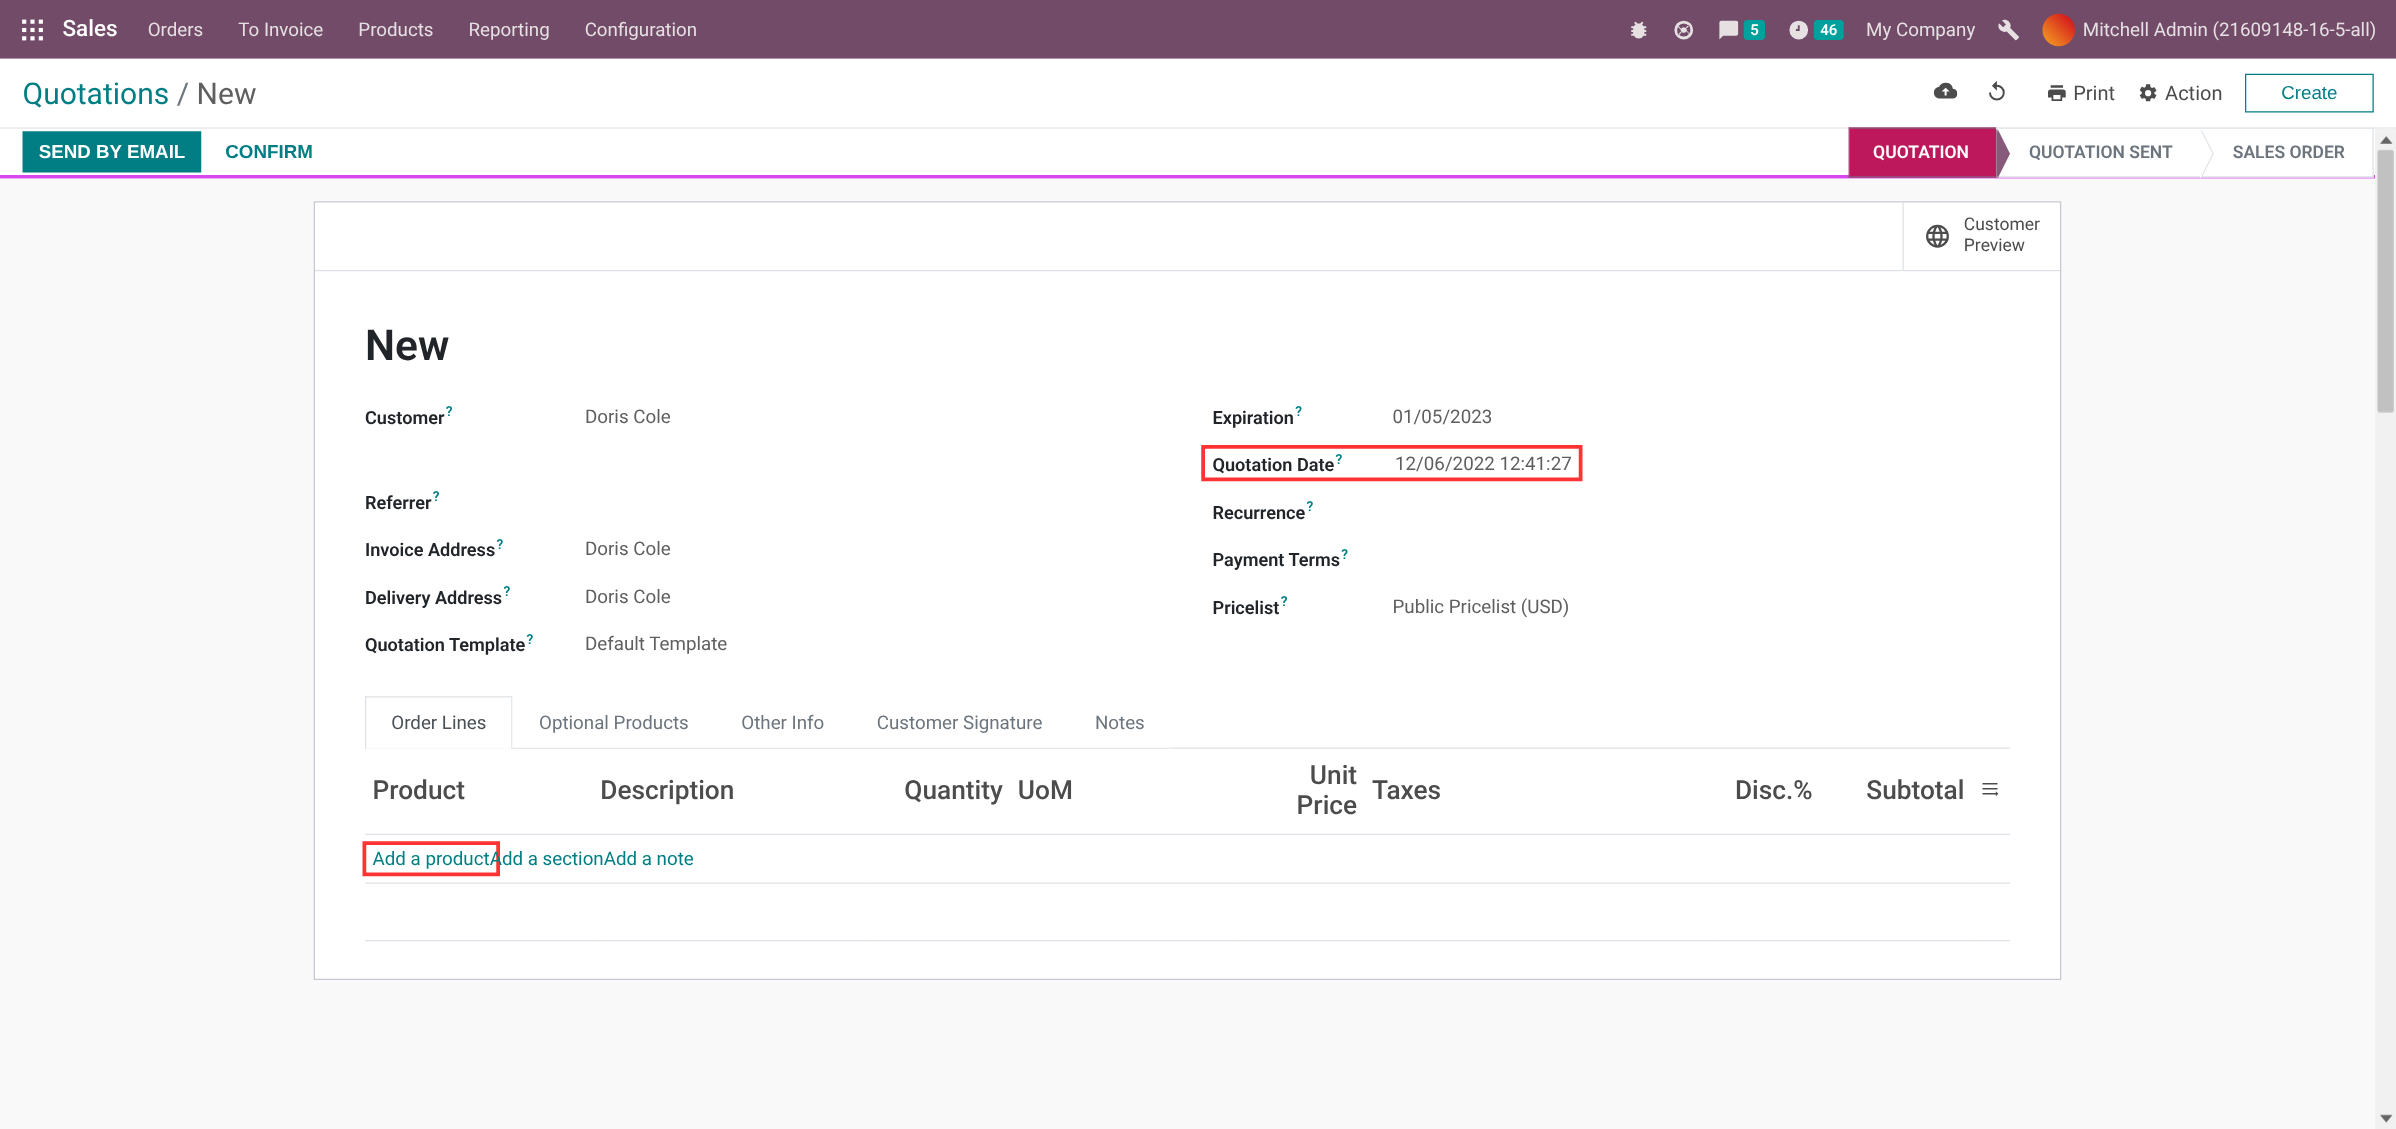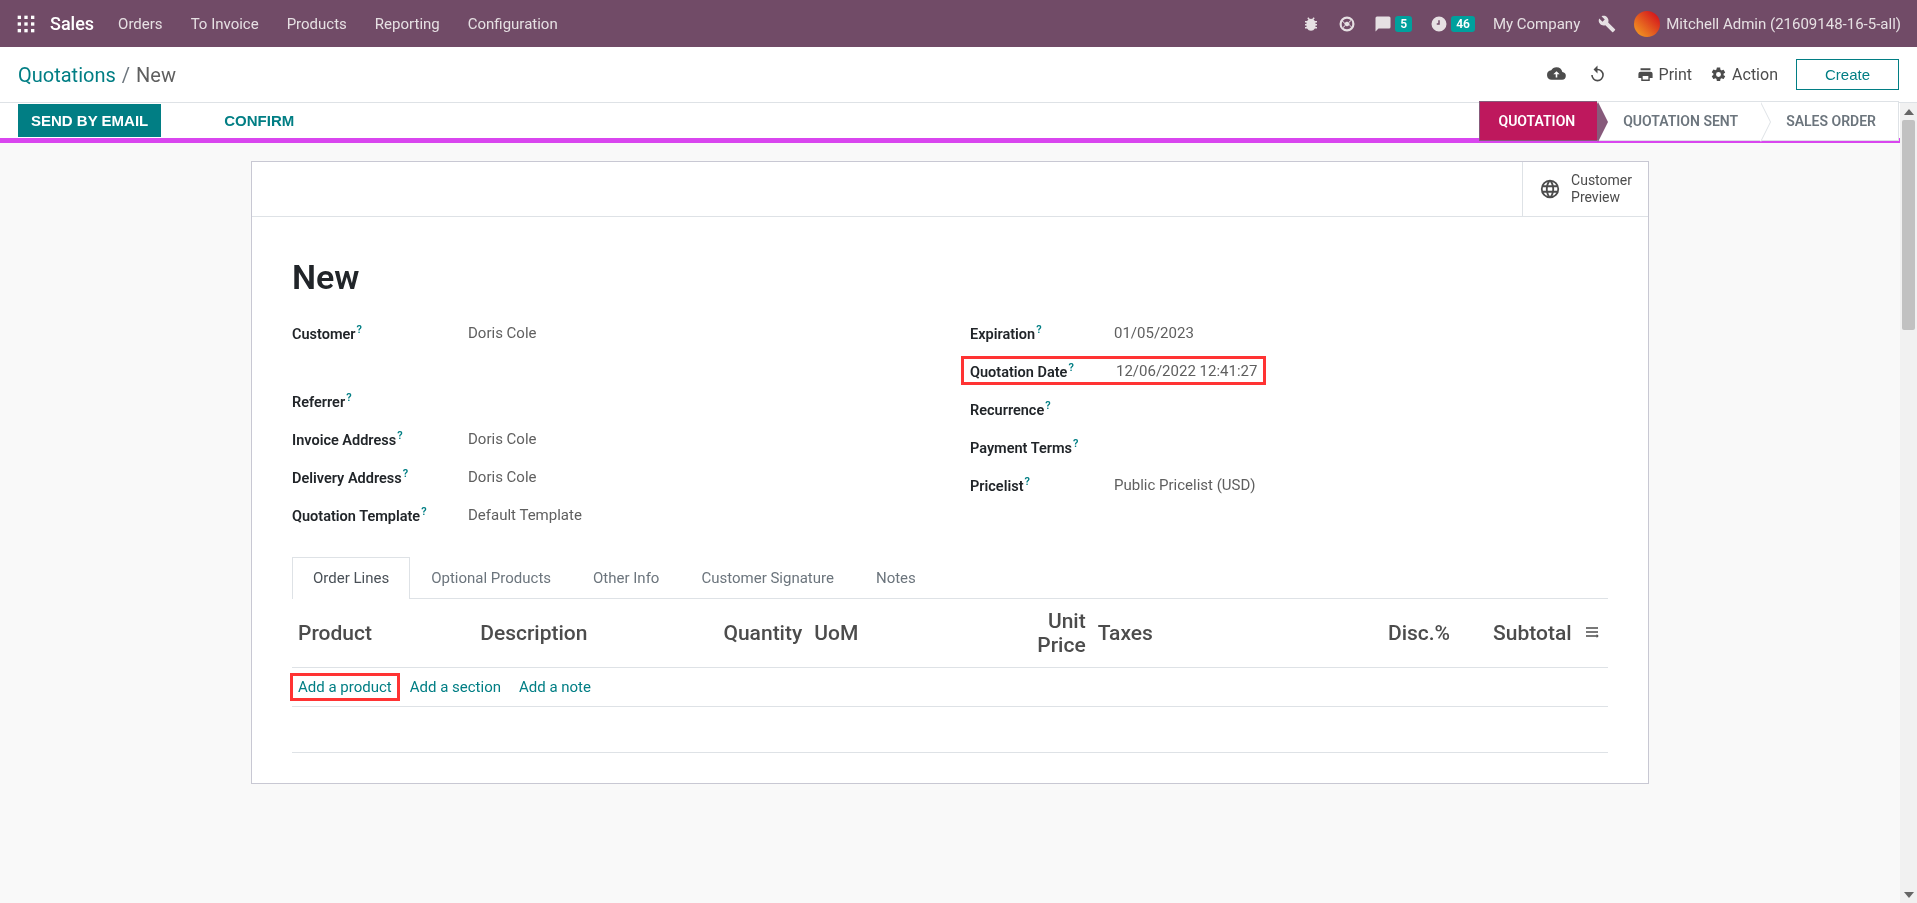--- a/index.html
+++ b/index.html
@@ -17,33 +17,33 @@
 .topbar .icon-wrap { position: relative; display: flex; align-items: center; cursor: pointer; }
 .topbar .badge { background: #00a09d; color: #fff; border-radius: 3px; padding: 1px 5px; font-size: 12px; font-weight: 600; margin-left: 3px; }
 .topbar .company { font-size: 15px; color: #e6e0e3; cursor: pointer; }
 .topbar .avatar { width: 26px; height: 26px; border-radius: 50%; background: linear-gradient(45deg,#f5a623,#d0021b); margin-right: 6px; }
 .topbar .user-area { display:flex; align-items:center; cursor:pointer; }
 .topbar .user-name { font-size: 15px; color: #e6e0e3; }
 .topbar svg.ic { width: 18px; height: 18px; fill: #e6e0e3; }
 
 
 .action-bar { height: 56px; background: #fff; border-bottom: 1px solid #dee2e6; display: flex; align-items: center; padding: 0 18px; }
-.breadcrumb { font-size: 20px; display: flex; align-items: flex-end; gap: 6px; }
+.breadcrumb { font-size: 24px; display: flex; align-items: flex-end; gap: 6px; }
 .breadcrumb .link { color: #017e84; cursor: pointer; }
 .breadcrumb .sep { color: #6c757d; }
 .breadcrumb .cur { color: #5f5f5f; }
 .action-bar .spacer { flex: 1; }
 .action-bar .act-icons { display: flex; align-items: center; gap: 22px; margin-right: 30px; }
 .action-bar .act-icons svg { width: 19px; height: 19px; fill: #4c4c4c; cursor: pointer; }
 .action-bar .act-btn { display: flex; align-items: center; gap: 5px; font-size: 16px; cursor: pointer; color: #4c4c4c; }
 .action-bar .act-btn svg { width: 17px; height: 17px; fill: #4c4c4c; }
 .create-btn { border: 1px solid #017e84; color: #017e84; padding: 6px 28px; font-size: 15px; font-weight: 500; background:#fff; cursor:pointer; border-radius:0; margin-left: 18px; }
 
 
-.status-bar { height: 40px; background: #fff; border-bottom: 5px solid #d946ef; display: flex; align-items: center; padding: 0 18px; gap: 44px; }
+.status-bar { height: 40px; background: #fff; border-bottom: 3px solid #d946ef; display: flex; align-items: center; padding: 0 18px; }
 .status-bar .btn-primary { background: #017e84; color: #fff; border: none; padding: 8px 13px; font-size: 15px; font-weight: 600; cursor: pointer; }
 .status-bar .btn-sec { color: #017e84; background: none; border: none; padding: 8px 13px; font-size: 15px; font-weight: 600; cursor: pointer; margin-left: 6px; }
 .status-bar .spacer { flex: 1; }
 .status-arrows { display:flex; align-items:center; height:100%; }
 .arrow-step { position:relative; padding: 0 22px 0 26px; height:40px; display:flex; align-items:center; font-size:14px; font-weight:600; border-top:1px solid #dee2e6; border-bottom:1px solid #dee2e6; color:#6c757d; background:#fff; }
 .arrow-step::after { content:""; position:absolute; right:-10px; top:0; width:0; height:0; border-top:20px solid transparent; border-bottom:20px solid transparent; border-left:10px solid #fff; z-index:2; }
 .arrow-step::before { content:""; position:absolute; right:-11px; top:0; width:0; height:0; border-top:20px solid transparent; border-bottom:20px solid transparent; border-left:10px solid #dee2e6; z-index:1; }
 .arrow-step.active { background:#be185d; color:#fff; border-color:#875a7b; }
 .arrow-step.active::after { border-left-color:#875a7b; }
 .arrow-step.active::before { border-left-color:#875a7b; }
@@ -75,21 +75,21 @@
 
 .tabs { display:flex; border-bottom:1px solid #dee2e6; margin-top:14px; overflow:visible; }
 .tab { padding: 11px 20px; border:1px solid transparent; border-bottom:none; background:#fff; font-size:15px; color:#6c757d; cursor:pointer; position:relative; }
 .tab.active { border-color:#dee2e6; border-top:1px solid #dee2e6; color:#495057; margin-bottom:-1px; background:#fff; }
 
 
 .order-table { width:100%; border-collapse:collapse; margin-top:0; }
 .order-table th { text-align:left; font-weight:500; color:#4c4c4c; padding:10px 6px; font-size:21px; border-bottom:1px solid #dee2e6; }
 .order-table th.right { text-align:right; }
 .order-table td { padding:10px 6px; font-size:15px; border-bottom:1px solid #dee2e6; }
-.add-links { display:flex; gap:18px; }
+.add-links { display:flex; }
 .add-link { color:#017e84; cursor:pointer; font-size:15px; }
 .add-link.boxed { border:3px solid #ff3333; padding:2px 5px; margin:-5px -8px; }
 .opt-icon svg { width:16px; height:16px; fill:#4c4c4c; }
 
 
 .fake-vscroll { position:fixed; right:0; top:103px; bottom:0; width:17px; background:#f1f1f1; }
 .fake-vscroll .thumb { position:absolute; left:2px; right:2px; top:0; height:210px; background:#c1c1c1; border-radius:2px; }
 .fake-vscroll .arrow-up { position:absolute; top:0; left:0; right:0; height:17px; display:flex; align-items:center; justify-content:center; }
 .fake-vscroll .arrow-down { position:absolute; bottom:0; left:0; right:0; height:17px; display:flex; align-items:center; justify-content:center; }
 .fake-vscroll .tri { width:0; height:0; border-left:5px solid transparent; border-right:5px solid transparent; }

